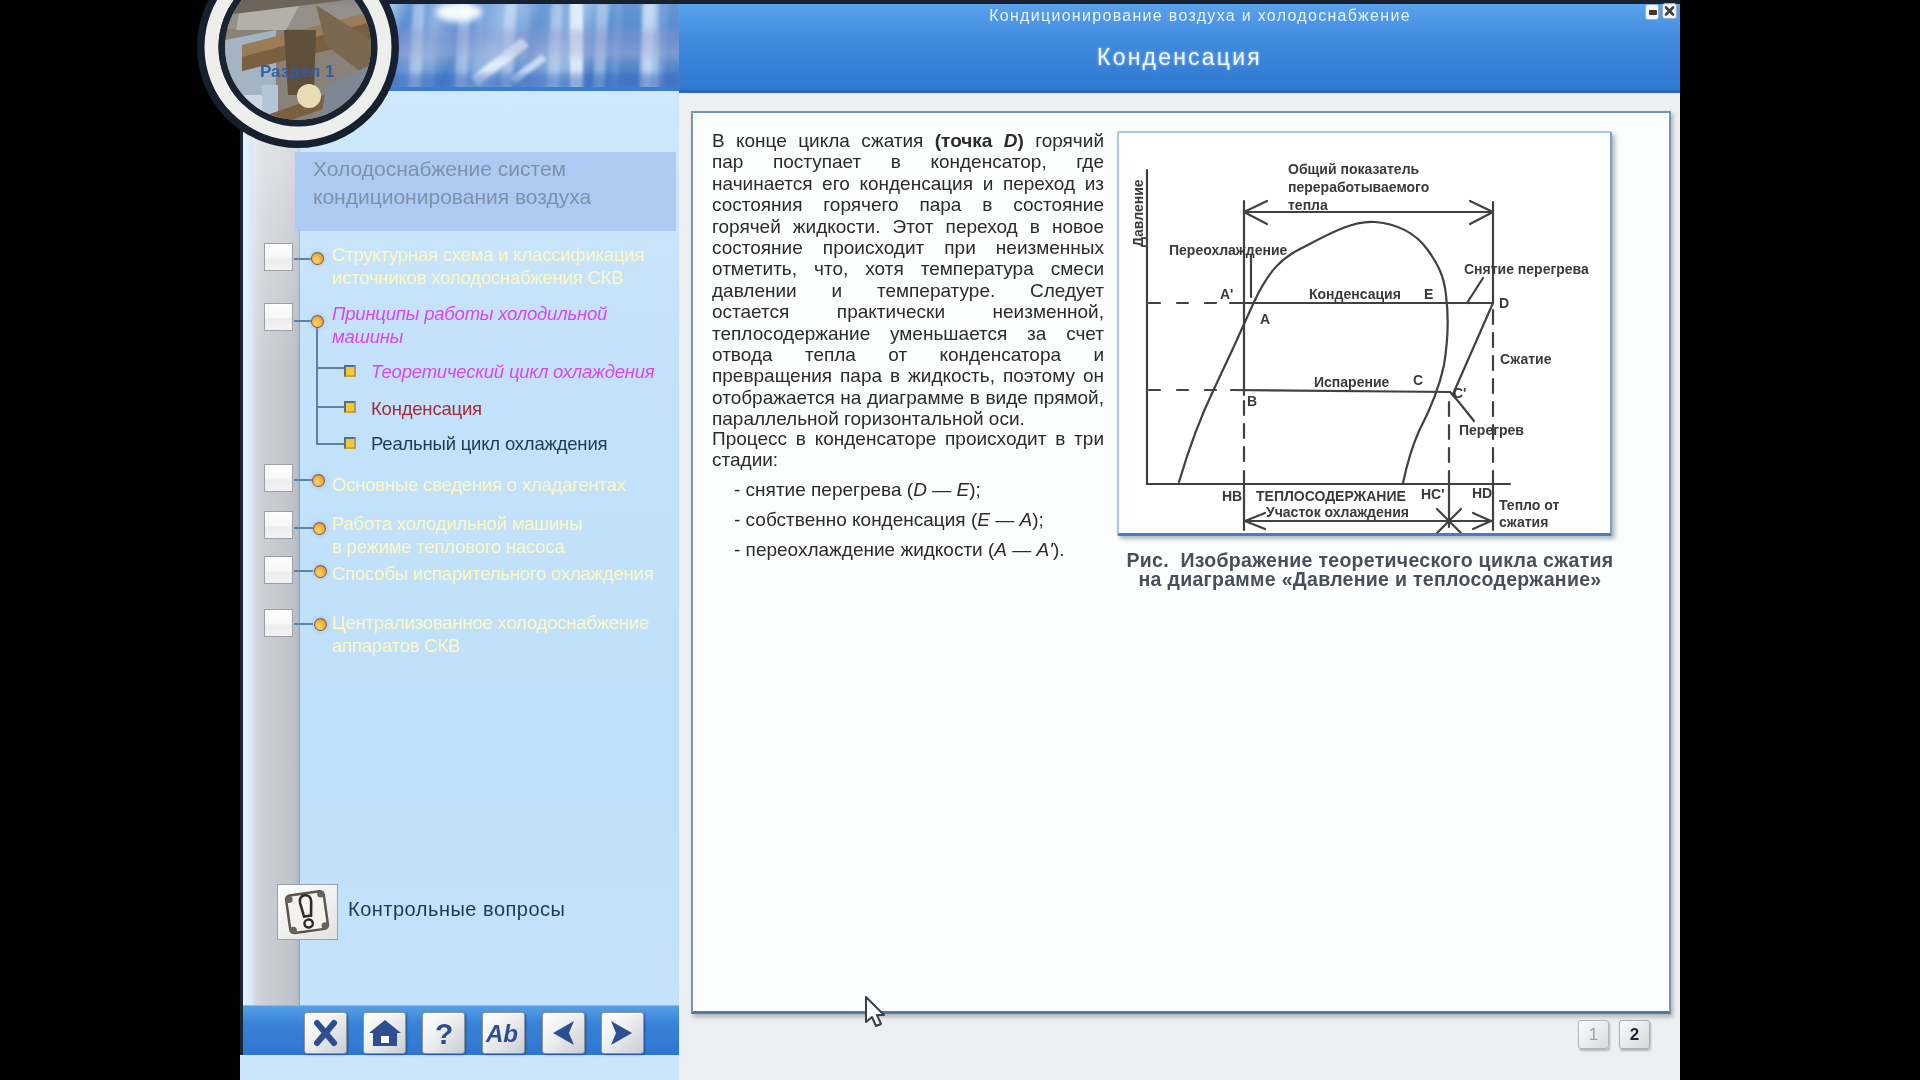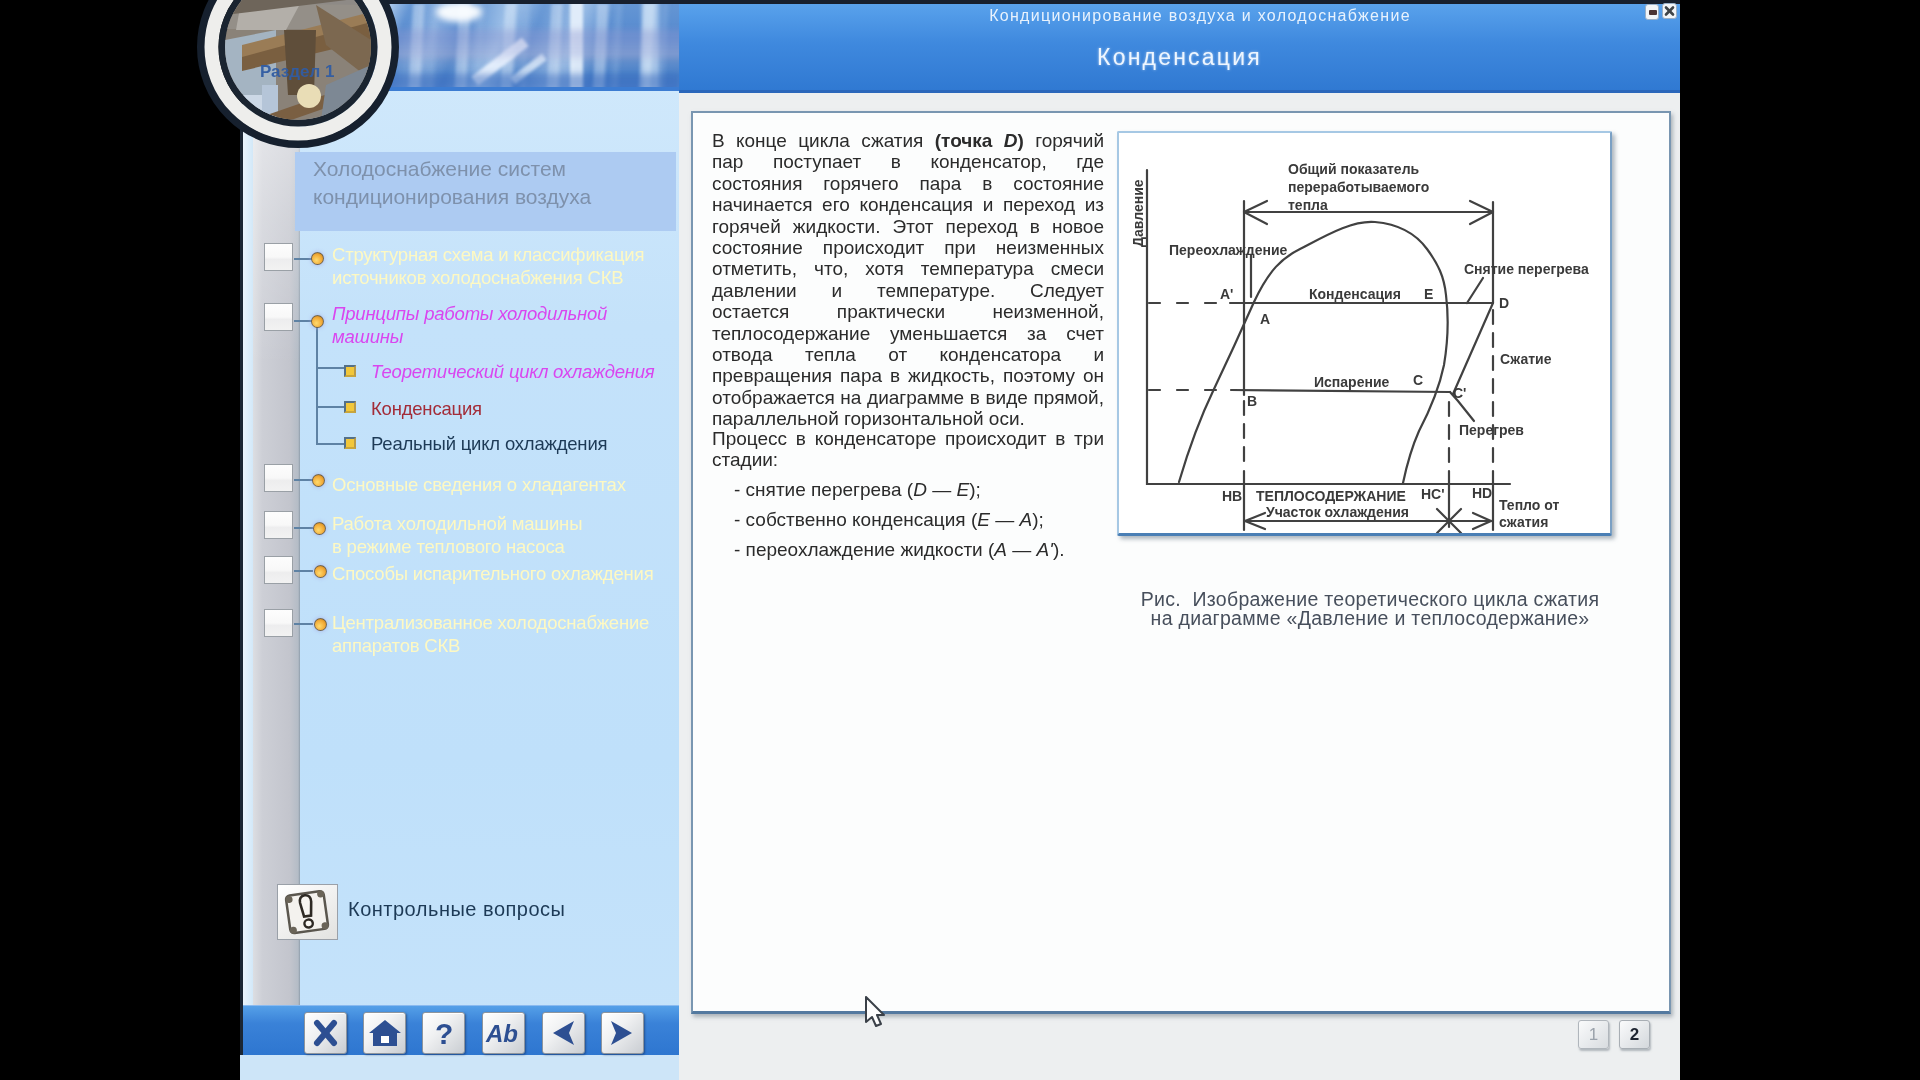--- a/index.html
+++ b/index.html
@@ -159,22 +159,22 @@
 <div class="abs" id="panel" style="left:691px; top:111px; width:980px; height:903px; background:#fcfdfd; border:2px solid #7996b1; border-bottom:3px solid #53799f; box-shadow:2px 3px 4px rgba(130,140,150,.6);"></div>
 
 <style>
   .jl { text-align:justify; text-align-last:justify; font-size:19px; line-height:21.4px; color:#2b2b2b; }
   .jl.last { text-align-last:left; }
   .li { font-size:19px; line-height:30px; color:#2b2b2b; }
 </style>
 <div id="maintext" class="abs" style="left:712px; top:130px; width:392px;">
   <div class="jl">В конце цикла сжатия <b>(точка <i>D</i>)</b> горячий</div>
   <div class="jl">пар поступает в конденсатор, где</div>
+  <div class="jl">начинается его конденсация и переход из</div>
   <div class="jl">состояния горячего пара в состояние</div>
-  <div class="jl">начинается его конденсация и переход из</div>
   <div class="jl">горячей жидкости. Этот переход в новое</div>
   <div class="jl">состояние происходит при неизменных</div>
   <div class="jl">отметить, что, хотя температура смеси</div>
   <div class="jl">давлении и температуре. Следует</div>
   <div class="jl">остается практически неизменной,</div>
   <div class="jl">теплосодержание уменьшается за счет</div>
   <div class="jl">отвода тепла от конденсатора и</div>
   <div class="jl">превращения пара в жидкость, поэтому он</div>
   <div class="jl">отображается на диаграмме в виде прямой,</div>
   <div class="jl last">параллельной горизонтальной оси.</div>
@@ -250,21 +250,21 @@
     <text x="137" y="368">ТЕПЛОСОДЕРЖАНИЕ</text>
     <text x="302" y="366">НС'</text>
     <text x="353" y="365">HD</text>
     <text x="380" y="377">Тепло от</text>
     <text x="380" y="394">сжатия</text>
     <text x="147" y="384">Участок охлаждения</text>
   </g>
 </svg>
 </div>
 
-<div class="abs" style="left:1120px; top:551px; width:500px; text-align:center; font-size:19.5px; line-height:19px; font-weight:normal; letter-spacing:0.3px; color:#474f5c;margin-top:39px;">Рис.&nbsp; Изображение теоретического цикла сжатия<br>на диаграмме «Давление и теплосодержание»</div>
+<div class="abs" style="left:1120px; top:551px; width:500px; text-align:center; font-size:19.5px; line-height:19px; font-weight:bold; letter-spacing:0.3px; color:#474f5c;">Рис.&nbsp; Изображение теоретического цикла сжатия<br>на диаграмме «Давление и теплосодержание»</div>
 
 <div class="abs" style="left:243px; top:1005px; width:436px; height:50px; background:linear-gradient(180deg,#55a0e8 0%,#3a82d8 35%,#2e76d0 100%); border-top:1px solid #8abaf0;"></div>
 <div class="abs" style="left:240px; top:1055px; width:439px; height:25px; background:#cde5f8;"></div>
 <style>
   .tbtn { position:absolute; top:1012px; width:43px; height:42px; background:linear-gradient(135deg,#ffffff 0%,#f0f1f2 40%,#c9cdd2 100%); border:1px solid #8e959d; border-radius:3px; box-shadow:inset 0 1px 0 #fff, 1px 1px 2px rgba(20,40,80,.5); }
 </style>
 <div id="toolbar">
   <div class="tbtn" style="left:304px;">
     <svg width="41" height="40" viewBox="0 0 41 40">
         <g stroke="#2d4f92" stroke-width="6" stroke-linecap="round">

